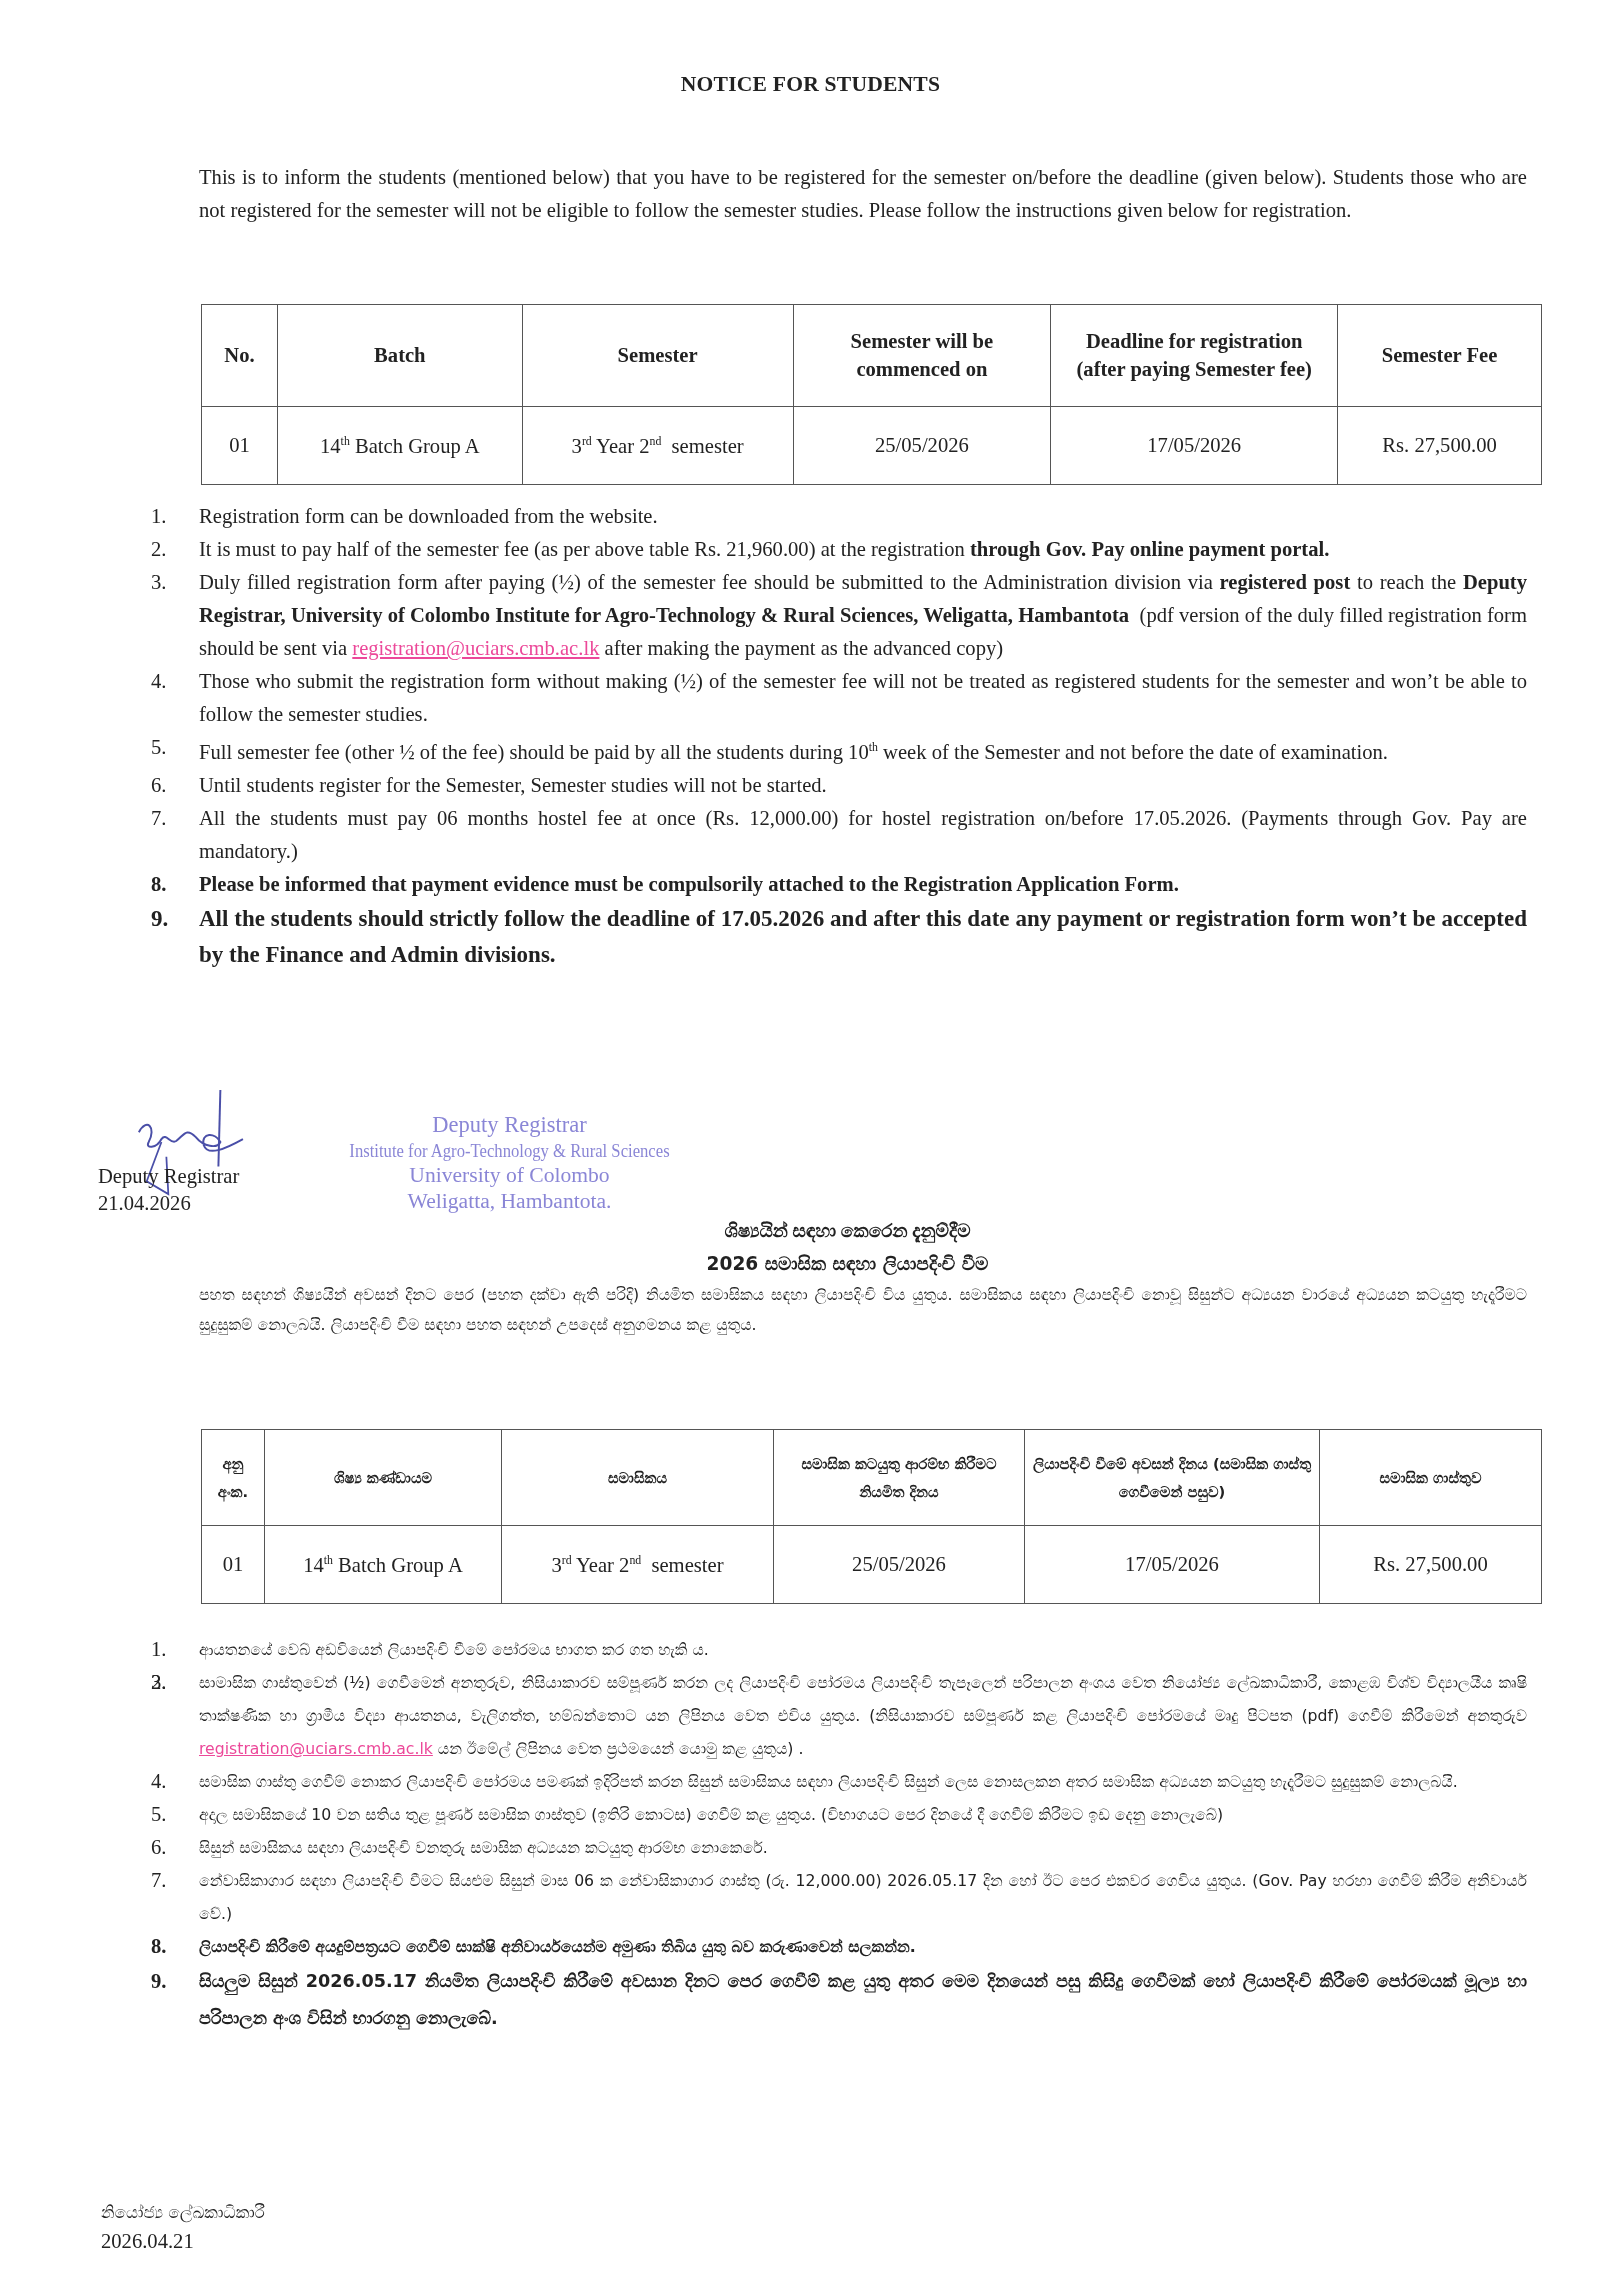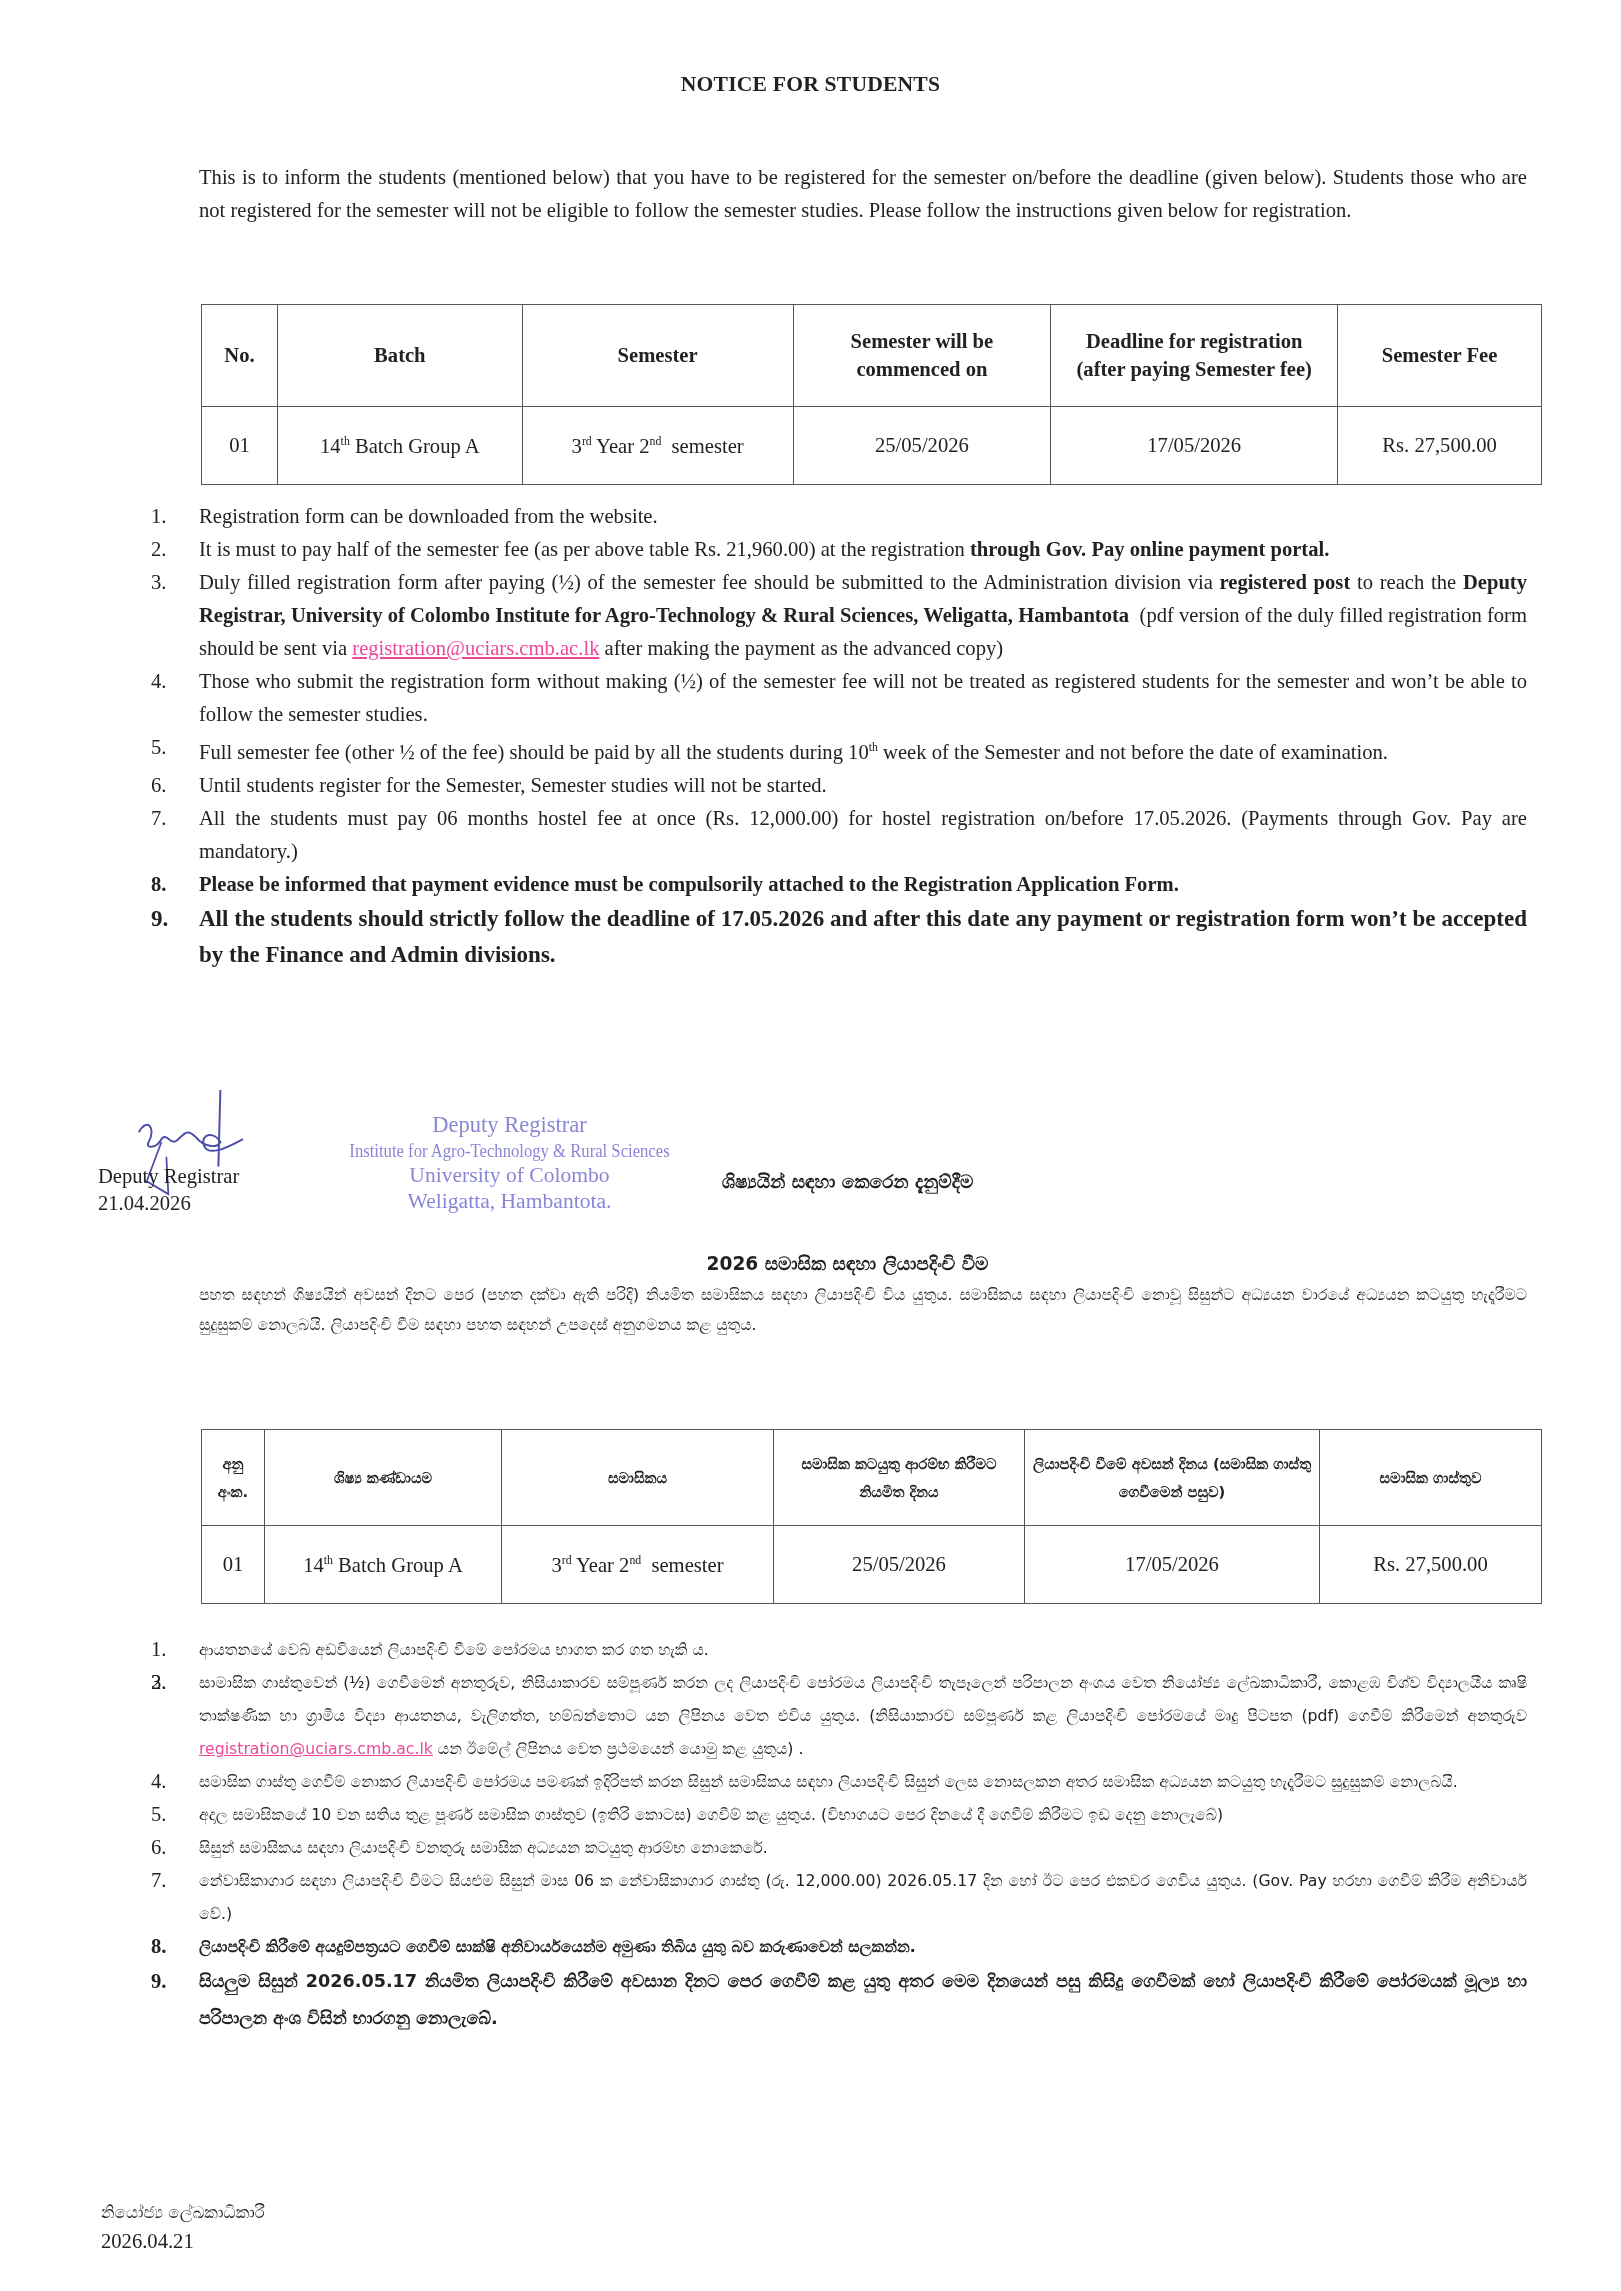--- a/index.html
+++ b/index.html
@@ -124,21 +124,21 @@
     <div class="sig-date">21.04.2026</div>
   </div>
 
   <div class="stamp">
     <div class="s1">Deputy Registrar</div>
     <div class="s2">Institute for Agro-Technology &amp; Rural Sciences</div>
     <div class="s3">University of Colombo</div>
     <div class="s4">Weligatta, Hambantota.</div>
   </div>
 
-  <div class="sin-title" style="top:1166px;">ශිෂ්‍යයින් සඳහා කෙරෙන දැනුම්දීම</div>
+  <div class="sin-title" style="top:1215px;font-family:Liberation Serif, serif;">ශිෂ්‍යයින් සඳහා කෙරෙන දැනුම්දීම</div>
   <div class="sin-title" style="top:1248px;">2026 සමාසික සඳහා ලියාපදිංචි වීම</div>
 
   <div class="sin-intro" style="top:1280px;">පහත සඳහන් ශිෂ්‍යයින් අවසන් දිනට පෙර (පහත දක්වා ඇති පරිදි) නියමිත සමාසිකය සඳහා ලියාපදිංචි විය යුතුය. සමාසිකය සඳහා ලියාපදිංචි නොවූ සිසුන්ට අධ්‍යයන වාරයේ අධ්‍යයන කටයුතු හැදෑරීමට සුදුසුකම් නොලබයි. ලියාපදිංචි වීම සඳහා පහත සඳහන් උපදෙස් අනුගමනය කළ යුතුය.</div>
 
   <table class="fee sin-table" style="left:201px; top:1429px; width:1341px;">
     <colgroup>
       <col style="width:63px">
         <col style="width:237px">
         <col style="width:272px">
         <col style="width:251px">

